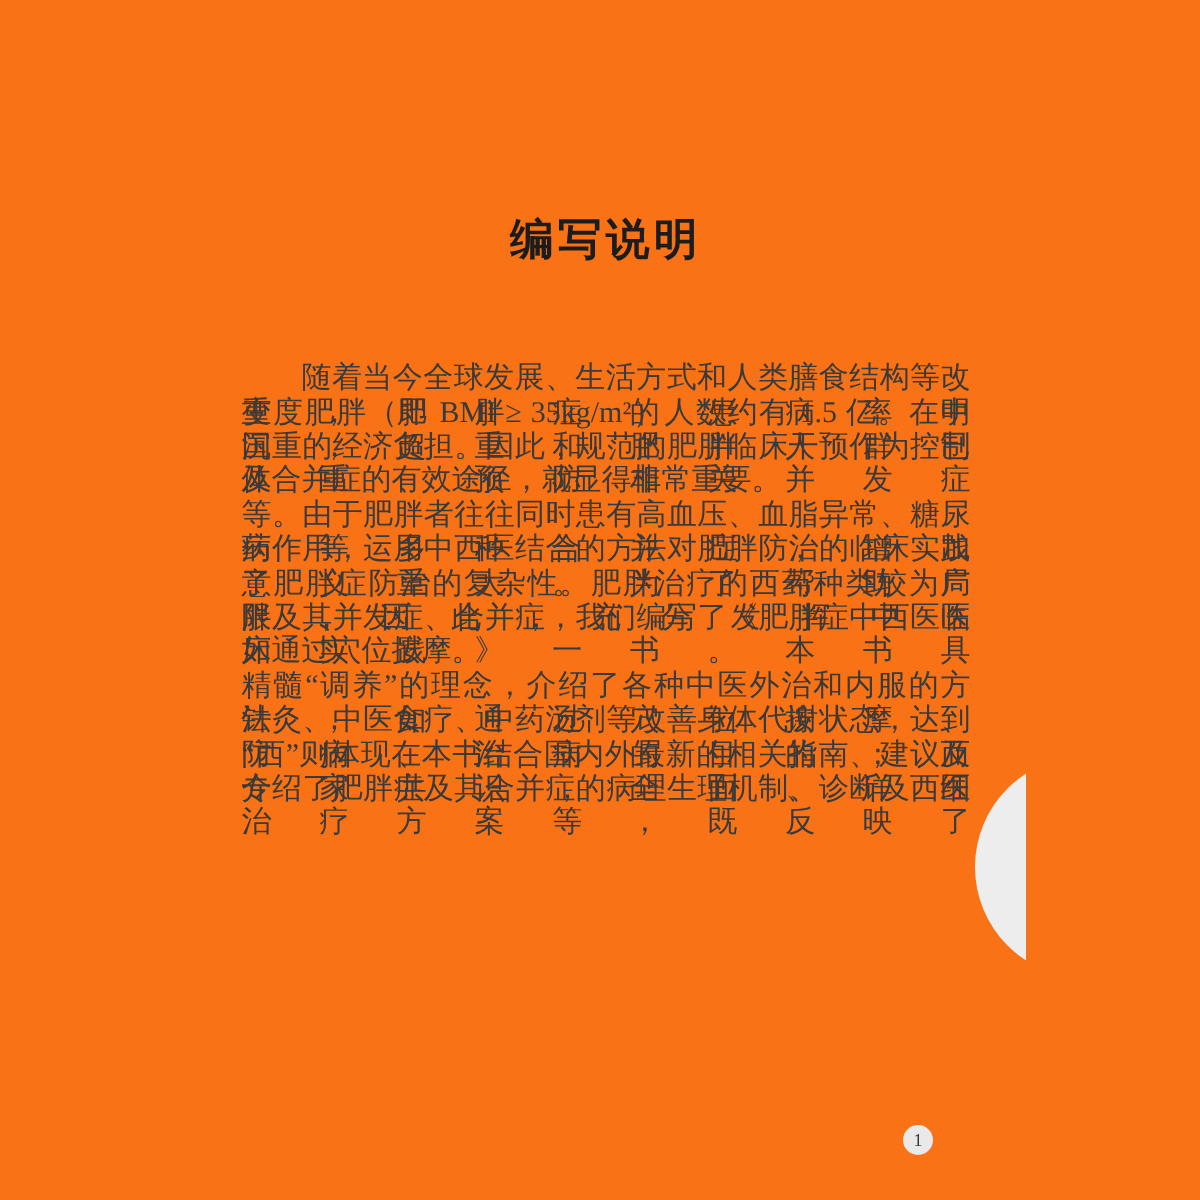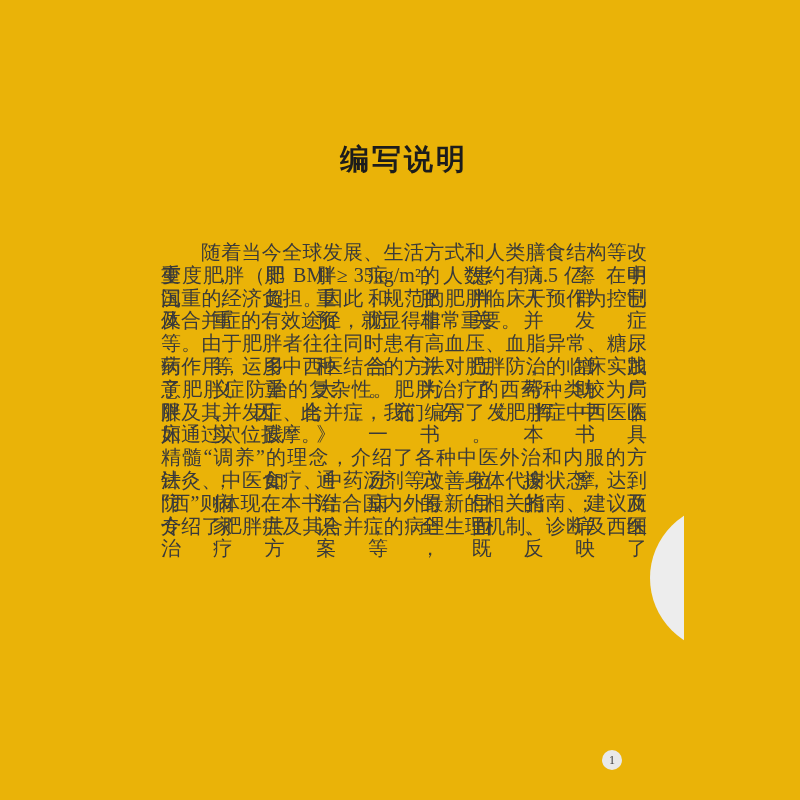--- a/index.html
+++ b/index.html
@@ -4,21 +4,21 @@
 <style>
   html, body {
     margin: 0;
     padding: 0;
     background: #ffffff;
   }
   .sheet {
     position: relative;
     width: 800px;
     height: 800px;
-    background: #eab308;
+    background: #f97316;
     overflow: hidden;
     font-family: "Liberation Serif", "DejaVu Serif", serif;
   }
   .page-title {
     position: absolute;
     top: 140px;
     left: 161px;
     width: 486px;
     margin: 0;
     text-align: center;

